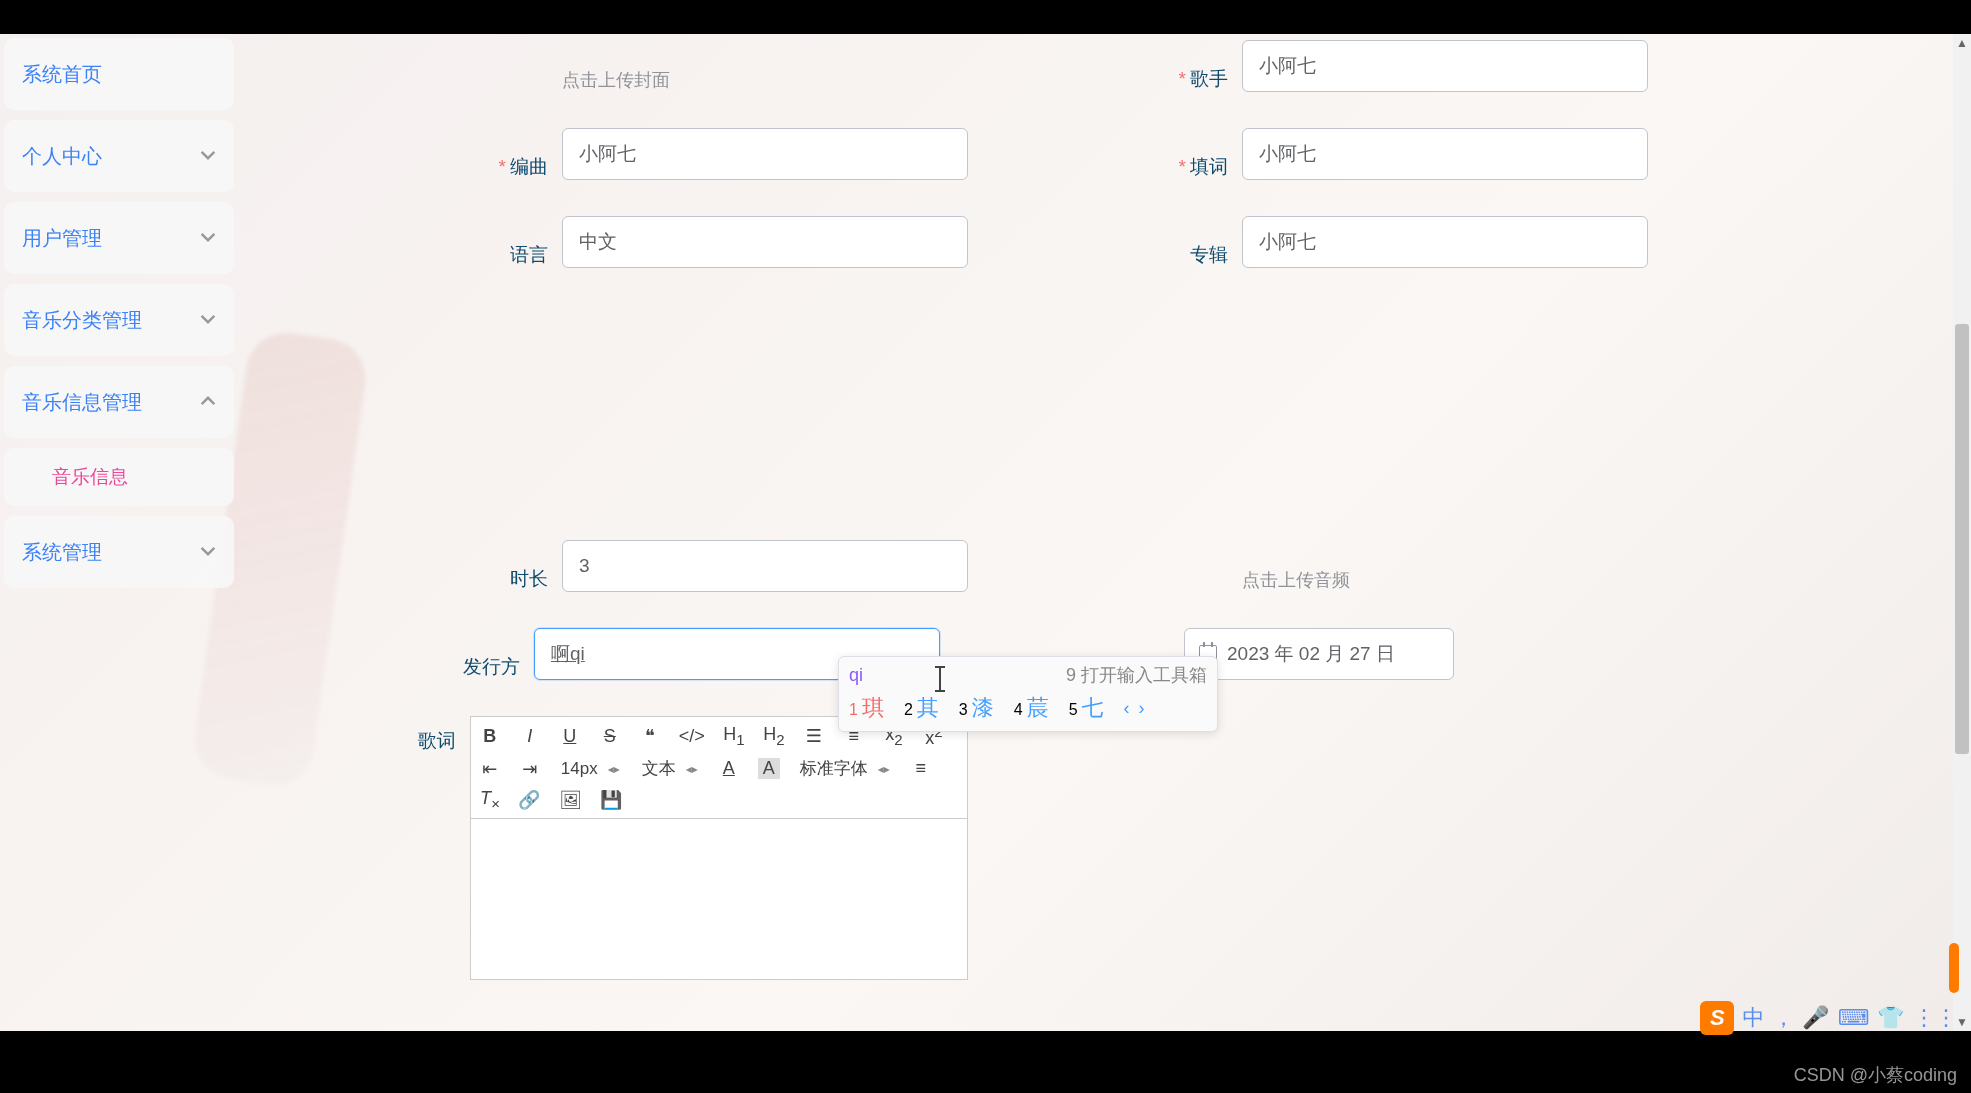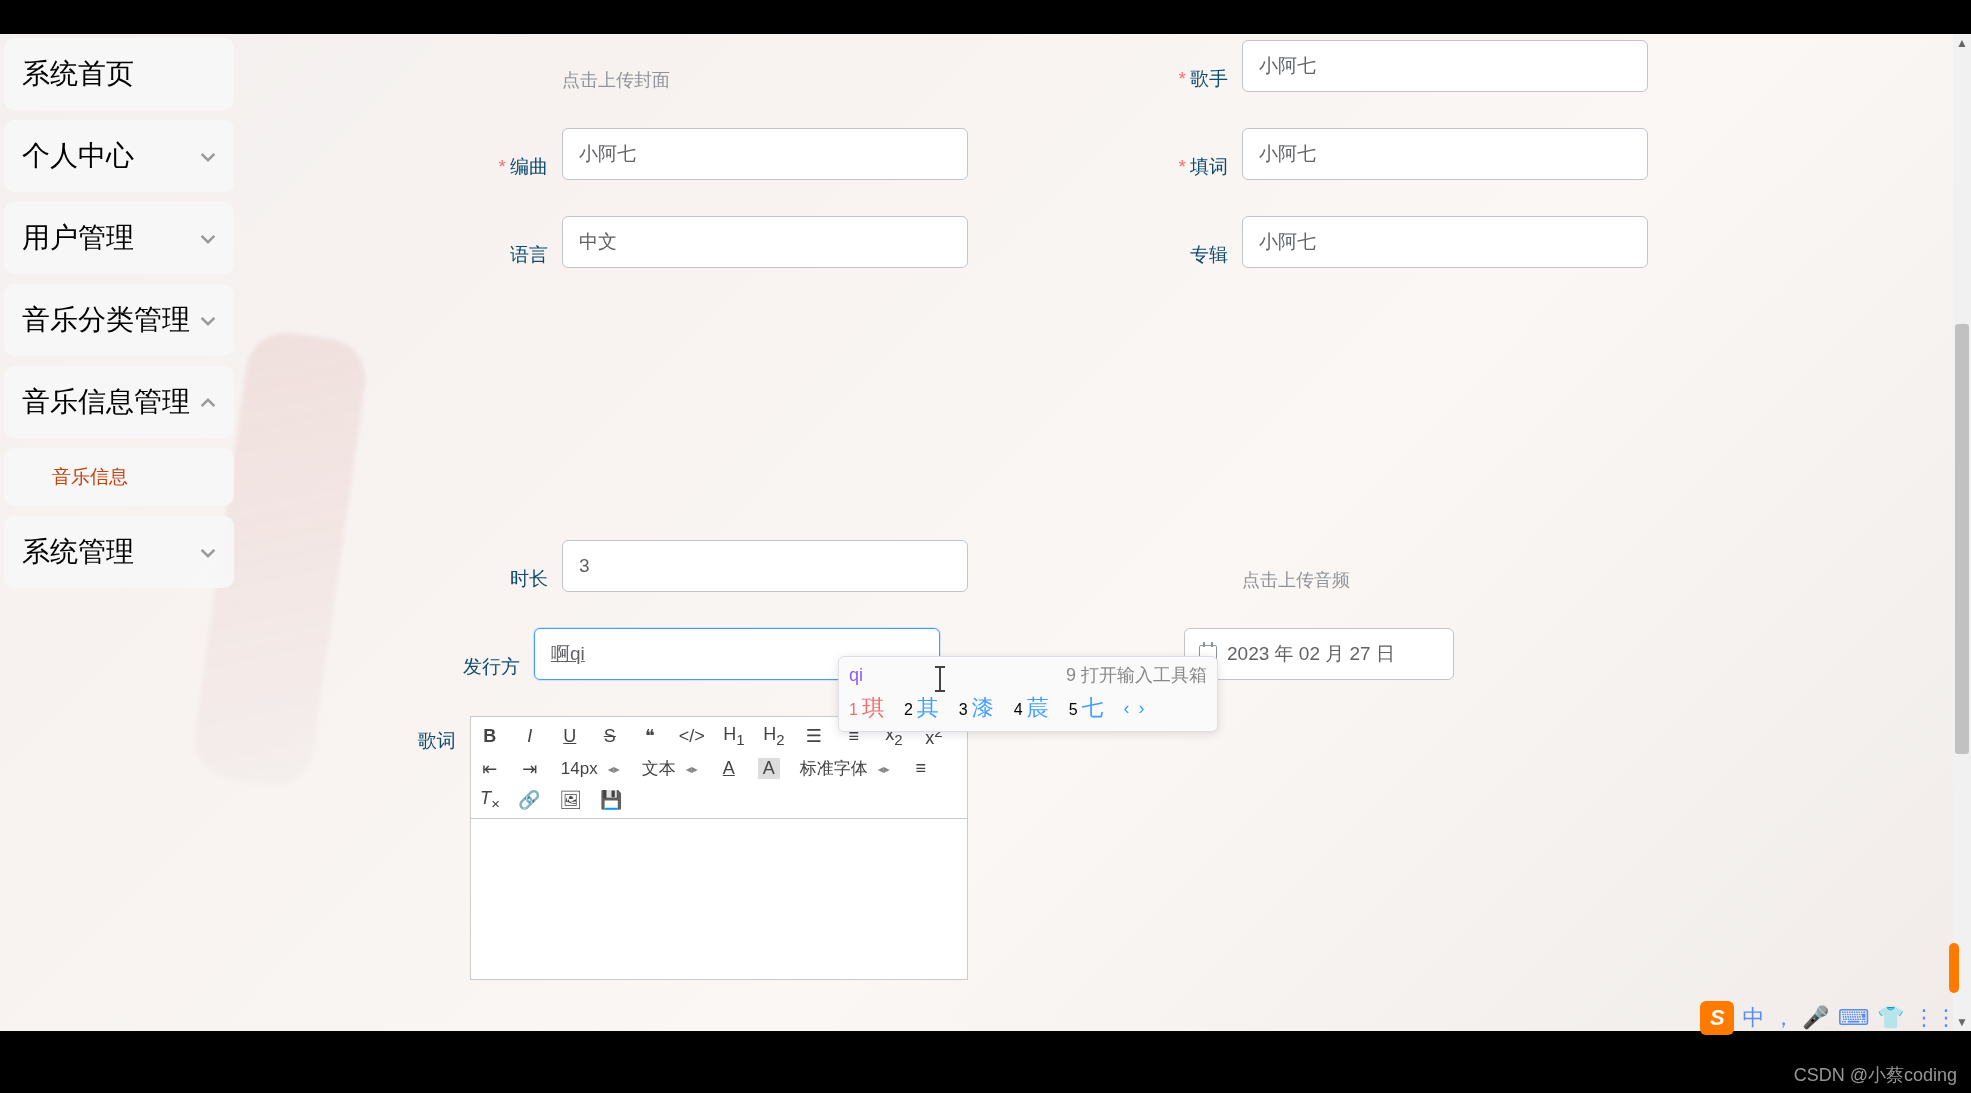--- a/index.html
+++ b/index.html
@@ -1,24 +1,24 @@
 <!DOCTYPE html>
 <html><head>
 <meta charset="utf-8">
 <style>
   * { box-sizing: border-box; margin: 0; padding: 0; font-family: "Microsoft YaHei", "PingFang SC", sans-serif; }
   body { background: #000; width: 1971px; height: 1093px; overflow: hidden; position: relative; }
   .viewport { position: absolute; left: 0; top: 34px; width: 1953px; height: 997px; background: #fff; display: flex; }
   .bg-gradient { position: absolute; inset:0; background: linear-gradient(135deg,#f4f0ef 0%,#f8f3f1 30%,#faf7f5 60%,#f1ece9 100%); }
   .bg-gradient::before { content:""; position:absolute; left:220px; top:300px; width:120px; height:450px; background: linear-gradient(160deg, rgba(200,120,110,0.15), rgba(180,140,150,0.05)); border-radius:40px; transform:rotate(8deg); filter:blur(2px);}
   .sidebar { position: relative; z-index:2; width: 238px; padding-top: 4px; flex-shrink:0;}
-  .side-item { margin: 0 4px 10px 4px; height: 72px; background: rgba(248,248,249,0.85); border-radius: 10px; display:flex; align-items:center; padding: 0 18px; color:#000000; font-size:28px; cursor:pointer; justify-content:space-between;}
+  .side-item { margin: 0 4px 10px 4px; height: 72px; background: rgba(248,248,249,0.85); border-radius: 10px; display:flex; align-items:center; padding: 0 18px; color:#3b82f6; font-size:20px; cursor:pointer; justify-content:space-between;}
   .side-item .chev { color:#999; }
   .side-item.home { }
-  .side-sub { margin:0 4px 10px 4px; height: 58px; display:flex; align-items:center; padding-left:48px; color:#c2410c; font-size:19px; background: rgba(248,248,249,0.85); border-radius:10px; cursor:pointer;}
+  .side-sub { margin:0 4px 10px 4px; height: 58px; display:flex; align-items:center; padding-left:48px; color:#ec4899; font-size:19px; background: rgba(248,248,249,0.85); border-radius:10px; cursor:pointer;}
   .content { position:relative; z-index:2; flex:1; padding: 6px 30px 20px 90px; overflow:visible;}
   .row { display:flex; gap: 40px; margin-bottom: 36px; }
   .field { display:flex; align-items:flex-end; }
   .field.left { width: 640px; justify-content:flex-end;}
   .field.right { width: 640px; justify-content:flex-end;}
   .label { width: 150px; text-align:right; color:#0c4a6e; font-size:19px; padding-right:14px; }
   .label.req::before { content:"*"; color:#f56c6c; margin-right:4px; }
   .input { width: 406px; height: 52px; border:1px solid #c0c4cc; border-radius:6px; background:#fff; padding:0 16px; font-size:19px; color:#606266; outline:none;}
   .input.focus { border-color:#409eff; box-shadow:0 0 0 1px rgba(64,158,255,0.2);text-decoration:underline;}
   .hint { color:#909399; font-size:18px; width:406px;}

